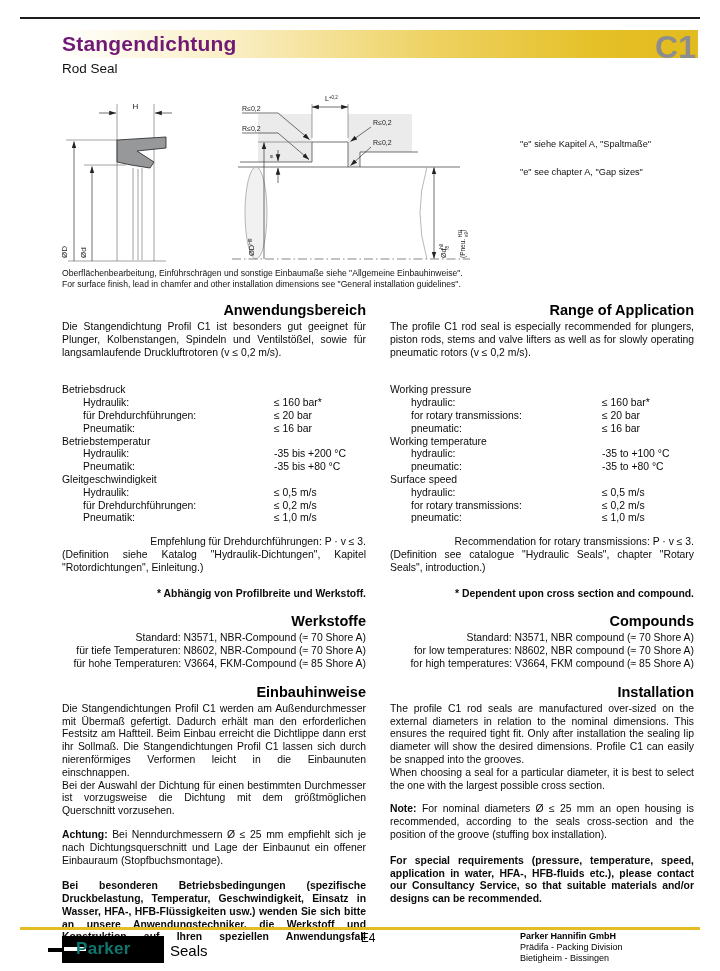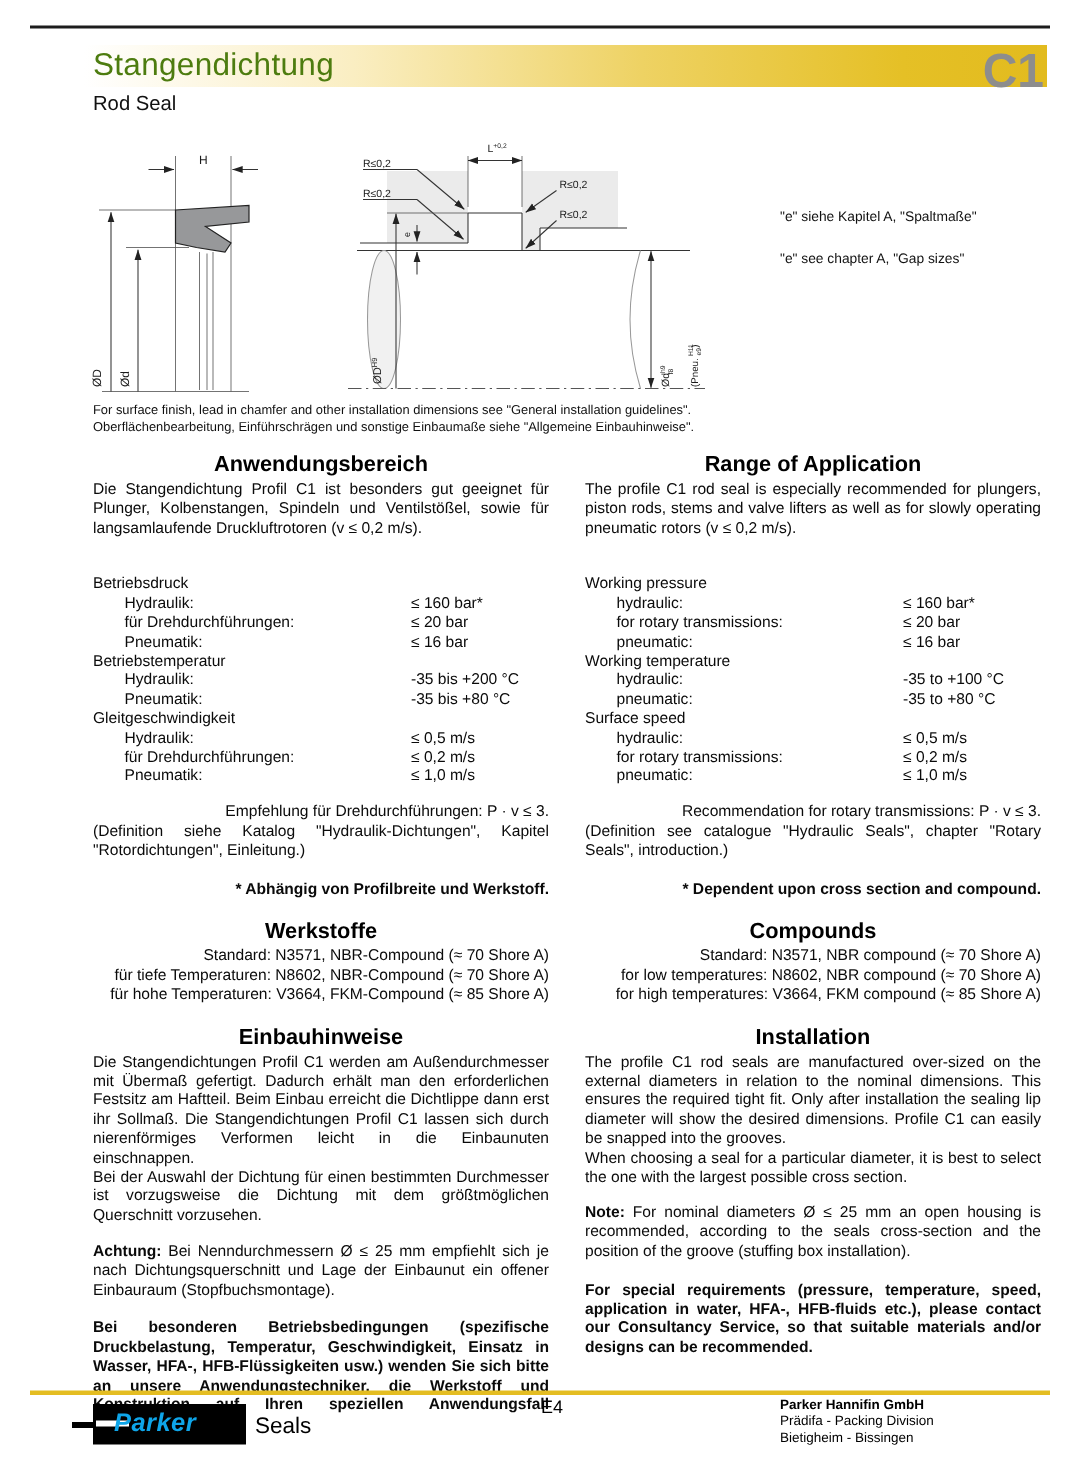--- a/index.html
+++ b/index.html
@@ -4,59 +4,59 @@
 <style>
   html,body{margin:0;padding:0;}
   body{width:720px;height:971px;background:#fff;position:relative;
        font-family:"Liberation Sans",sans-serif;color:#0a0a0a;overflow:hidden;}
   .page{position:absolute;inset:0;background:#fff;}
 
   
   .top-rule{position:absolute;left:20px;right:20px;top:17px;height:2px;background:#1c1c1c;}
   .band{position:absolute;left:56px;right:22px;top:30px;height:28px;
         background:linear-gradient(90deg,#ffffff 0%,#faeec2 28%,#eed263 58%,#e5c026 85%,#e2bb1e 100%);}
-  .page-title{position:absolute;left:62px;top:32px;font-size:21px;font-weight:normal;color:#4d7c0f;letter-spacing:.2px;}
+  .page-title{position:absolute;left:62px;top:32px;font-size:21px;font-weight:bold;color:#701a75;letter-spacing:.2px;}
   .chapter{position:absolute;right:24px;top:25px;font-size:32px;line-height:44px;font-weight:bold;color:#8d8d8d;}
   .subtitle{position:absolute;left:62px;top:61px;font-size:13.5px;color:#111;}
 
   
   .drawings{position:absolute;left:0;top:0;width:720px;height:300px;}
   .svg-left{position:absolute;left:54px;top:88px;}
   .svg-right{position:absolute;left:227px;top:86px;}
   .gap-note{position:absolute;left:520px;font-size:9.2px;color:#111;white-space:nowrap;}
   .gap-note.de{top:139px;}
   .gap-note.en{top:167px;}
   .caption{position:absolute;left:62px;top:268px;font-size:8.6px;line-height:10.6px;color:#111;width:440px;}
   svg text{fill:#1a1a1a;font-family:"Liberation Sans",sans-serif;}
   .dline{stroke:#333;stroke-width:0.7;fill:none;}
   .tline{stroke:#555;stroke-width:0.55;fill:none;}
   .cline{stroke:#555;stroke-width:0.7;fill:none;stroke-dasharray:9 3 1.5 3;}
 
   
   .columns{position:absolute;left:62px;top:302px;width:632px;display:flex;gap:24px;}
   .col{width:304px;font-size:10.4px;line-height:12.8px;text-align:justify;}
-  .col h2{font-size:14.5px;line-height:16px;margin:0 0 3px 0;text-align:center;color:#000;}
+  .col h2{font-size:14.5px;line-height:16px;margin:0 0 3px 0;text-align:right;color:#000;}
   .col p{margin:0;}
   .mt1{margin-top:11px !important;}
   .mt2{margin-top:13px !important;font-weight:bold;}
   .spec-block{margin-top:25px;text-align:left;}
   .spec-row{position:relative;height:12.8px;white-space:nowrap;}
   .spec-row .lab{position:absolute;left:0;top:0;}
   .spec-row .lab.ind{left:21px;}
   .spec-row .val{position:absolute;left:212px;top:0;}
   .plain{text-align:right;}
   .boldpara{font-weight:bold;}
 
   
   .footer-rule{position:absolute;left:20px;right:20px;top:927px;height:3px;background:#e4bd22;}
   .logo{position:absolute;left:48px;top:936px;height:28px;}
   .logo-dash{position:absolute;left:0;top:12px;width:17px;height:4px;background:#000;}
   .logo-box{position:absolute;left:14px;top:0;width:102px;height:27px;background:#000;}
   .logo-bar{position:absolute;left:2px;top:11px;width:22px;height:4px;background:#fff;}
-  .logo-word{position:absolute;left:14px;top:3px;color:#0ea5e9;font-style:italic;font-weight:bold;font-size:17px;letter-spacing:.3px;}
+  .logo-word{position:absolute;left:14px;top:3px;color:#0f766e;font-weight:bold;font-size:17px;letter-spacing:.3px;}
   .logo-suffix{position:absolute;left:122px;top:6px;font-size:15px;color:#000000;}
   .page-code{position:absolute;left:340px;top:931px;width:56px;text-align:center;font-size:12px;color:#000;}
   .address{position:absolute;left:520px;top:931px;font-size:9px;line-height:11px;text-align:left;color:#000;}
   .address .co{font-weight:bold;}
 </style>
 </head>
 <body>
 
 <div class="page">
 
@@ -166,22 +166,22 @@
         <text transform="rotate(-90 238 172)" x="238" y="172" font-size="6.5">
           <tspan>(Pneu.</tspan><tspan dx="1.5" dy="-3" font-size="4.5">H11</tspan><tspan dx="-7.5" dy="5.5" font-size="4.5">e9</tspan><tspan dy="-2.5" font-size="6.5">)</tspan>
         </text>
       </g>
     </svg>
 
     <div class="gap-note de">"e" siehe Kapitel  A, "Spaltmaße"</div>
     <div class="gap-note en">"e" see chapter A, "Gap sizes"</div>
 
     <div class="caption">
+      <div>Oberflächenbearbeitung, Einführschrägen und sonstige Einbaumaße siehe "Allgemeine Einbauhinweise".</div>
       <div>For surface finish, lead in chamfer and other installation dimensions see "General installation guidelines".</div>
-      <div>Oberflächenbearbeitung, Einführschrägen und sonstige Einbaumaße siehe "Allgemeine Einbauhinweise".</div>
     </div>
   </div>
 
   <div class="columns">
 
     <div class="col" lang="de">
       <h2>Anwendungsbereich</h2>
       <p>Die Stangendichtung Profil C1 ist besonders gut geeignet für Plunger, Kolbenstangen, Spindeln und Ventilstößel, sowie für langsamlaufende Druckluftrotoren (v ≤ 0,2 m/s).</p>
 
       <div class="spec-block">

